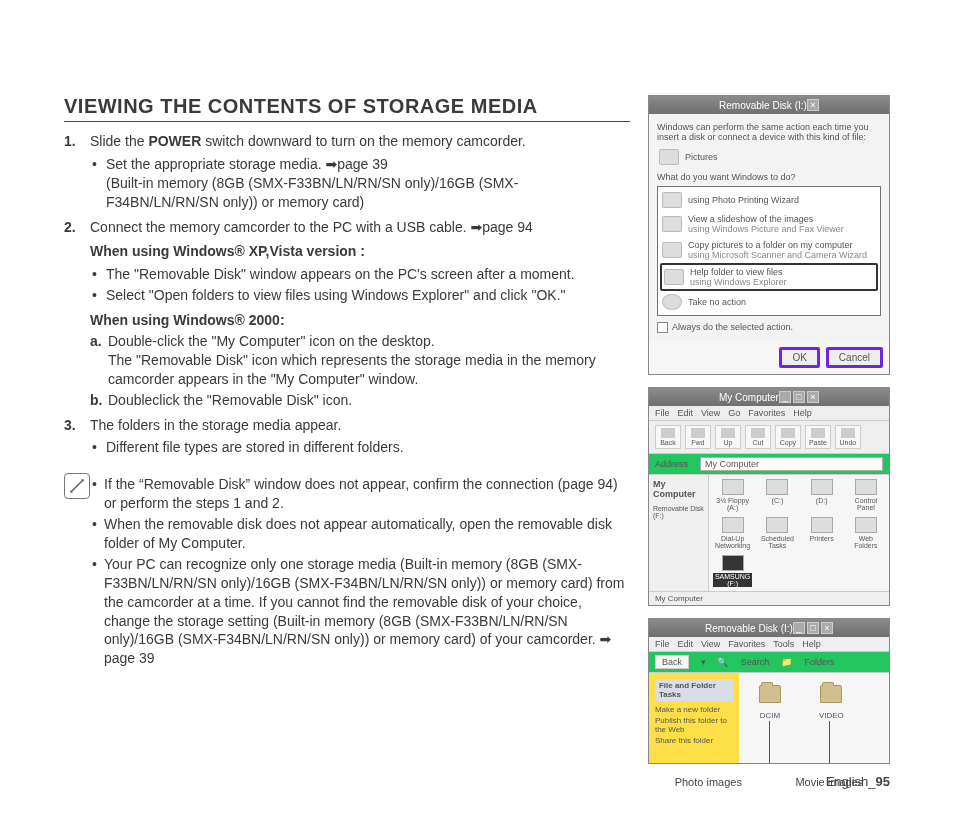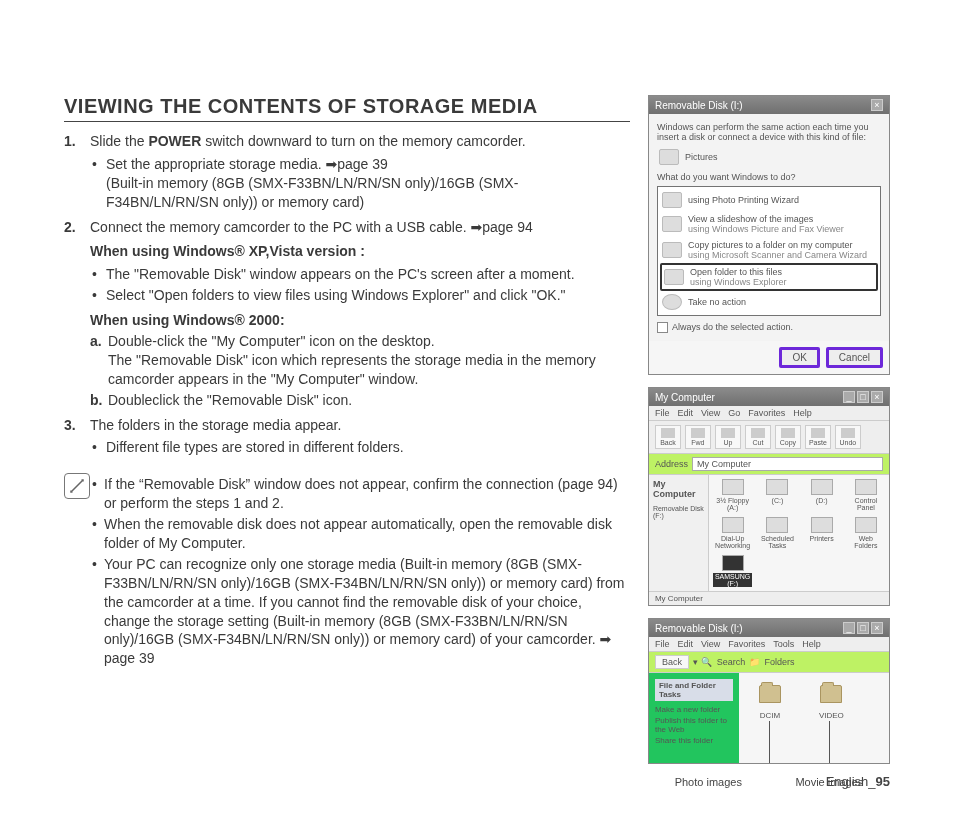--- a/index.html
+++ b/index.html
@@ -36,43 +36,43 @@
   .ab > li { position: relative; padding-left: 18px; font-size: 14px; line-height: 1.35; margin-bottom: 2px; }
   .ab > li .ab-label { position: absolute; left: 0; font-weight: bold; }
   .arrow { display: inline-block; }
   .note-row { display: flex; margin-top: 14px; }
   .note-icon { width: 26px; height: 26px; border: 1.5px solid #777; border-radius: 4px; display:flex;align-items:center;justify-content:center;flex-shrink:0; margin-top:2px;}
   .note-icon svg { width: 18px; height: 18px; }
   .note-body ul.bullets > li { padding-left: 14px; }
 
   
   .win { border: 1px solid #888; background: #f6f6f6; margin-bottom: 12px; font-size: 9px; color: #555; }
-  .win-title { background: linear-gradient(#8b8b8b,#6f6f6f); color: #fff; padding: 3px 6px; display:flex;justify-content:space-between;align-items:center; font-size:10px;}
+  .win-title { background: linear-gradient(#8b8b8b,#6f6f6f); color: #fff; padding: 3px 6px; display:flex;justify-content:center;align-items:center; font-size:10px;}
   .win-close { width:12px;height:12px;border:1px solid #ccc;background:#aaa;color:#fff;display:flex;align-items:center;justify-content:center;font-size:9px;line-height:1;}
   .win-body { padding: 8px; background:#f3f3f3; }
   .opt-row { display:flex;align-items:center;gap:6px;padding:3px 2px; }
   .opt-icon { width:20px;height:16px;background:#ddd;border:1px solid #bbb;flex-shrink:0;border-radius:2px; }
   .opt-sel { border:2px solid #333; border-radius:2px; padding:2px; }
   .win-buttons { display:flex;justify-content:flex-end;gap:6px;padding:6px; }
   .win-btn { border:3px solid #6d28d9;background:#eee;padding:2px 10px;font-size:10px;border-radius:2px; }
   .menubar { display:flex;gap:8px;padding:2px 6px;border-bottom:1px solid #ccc;font-size:9px;background:#eee; }
   .toolbar { display:flex;gap:4px;padding:4px 6px;border-bottom:1px solid #ccc;background:#eee;flex-wrap:wrap; }
   .tool-btn { width:26px;height:24px;border:1px solid #ccc;background:#f8f8f8;display:flex;flex-direction:column;align-items:center;justify-content:center;font-size:7px;gap:1px; }
   .tool-btn .ti { width:14px;height:10px;background:#ccc; }
-  .addr { display:flex;align-items:center;gap:4px;padding:3px 6px;border-bottom:1px solid #ccc;background:#bef264;font-size:9px; }
+  .addr { display:flex;align-items:center;gap:12px;padding:3px 6px;border-bottom:1px solid #ccc;background:#22c55e;font-size:9px; }
   .addr-field { flex:1;background:#fff;border:1px solid #aaa;padding:1px 4px;font-size:9px; }
   .mycomp-body { display:flex; }
   .mc-left { width:60px;background:#f0f0f0;padding:4px;border-right:1px solid #ccc; }
   .mc-right { flex:1;padding:4px;display:grid;grid-template-columns:repeat(4,1fr);gap:6px; }
   .drive { display:flex;flex-direction:column;align-items:center;font-size:7px;text-align:center;gap:2px; }
   .drive .di { width:22px;height:16px;background:#ddd;border:1px solid #aaa; }
   .drive.sel .di { background:#333; }
   .drive.sel .lbl { background:#333;color:#fff;padding:0 2px; }
   .rd-body { display:flex; }
-  .rd-left { width:90px;background:#22c55e;padding:6px;font-size:8px; }
+  .rd-left { width:90px;background:#fde047;padding:6px;font-size:8px; }
   .rd-left .task-title { background:#d8dde8;padding:2px 4px;margin-bottom:4px;font-weight:bold; }
   .rd-right { flex:1;padding:10px;position:relative;height:90px; }
   .folder { display:flex;flex-direction:column;align-items:center;font-size:8px;gap:8px;position:absolute; }
   .folder .fi { width:22px;height:18px;background:#d0c090;border:1px solid #aa9560;border-radius:2px 2px 0 0; }
   .folder .fi::before { content:""; display:block;width:10px;height:3px;background:#d0c090;border:1px solid #aa9560;border-bottom:none;margin-top:-4px;margin-left:1px;border-radius:2px 2px 0 0; }
   .cap-row { display:flex;justify-content:space-around;font-size:11px;color:#444;margin-top:2px; }
 
   .footer { position:absolute; bottom:36px; right:64px; font-size:13px; color:#444; }
   .footer .pn { font-weight:bold; }
   .chk { width:11px;height:11px;border:1px solid #888;background:#fff;display:inline-block;margin-right:4px;vertical-align:middle; }
@@ -157,21 +157,21 @@
           <div class="opt-row">
               <span class="opt-icon"></span>
               <span><span>View a slideshow of the images</span><br><span style="color:#888;">using Windows Picture and Fax Viewer</span></span>
             </div>
           <div class="opt-row">
               <span class="opt-icon"></span>
               <span><span>Copy pictures to a folder on my computer</span><br><span style="color:#888;text-align:right;">using Microsoft Scanner and Camera Wizard</span></span>
             </div>
           <div class="opt-row opt-sel">
               <span class="opt-icon"></span>
-              <span><span>Open folder to this files</span><br><span style="color:#888;">using Windows Explorer</span></span>
+              <span><span>Help folder to view files</span><br><span style="color:#888;">using Windows Explorer</span></span>
             </div>
           <div class="opt-row">
               <span class="opt-icon" style="border-radius:50%;"></span>
               <span>Take no action</span>
             </div>
         </div>
         <div style="margin-top:6px;"><span class="chk"></span><span>Always do the selected action.</span></div>
       </div>
       <div class="win-buttons">
         <div class="win-btn">OK</div>

